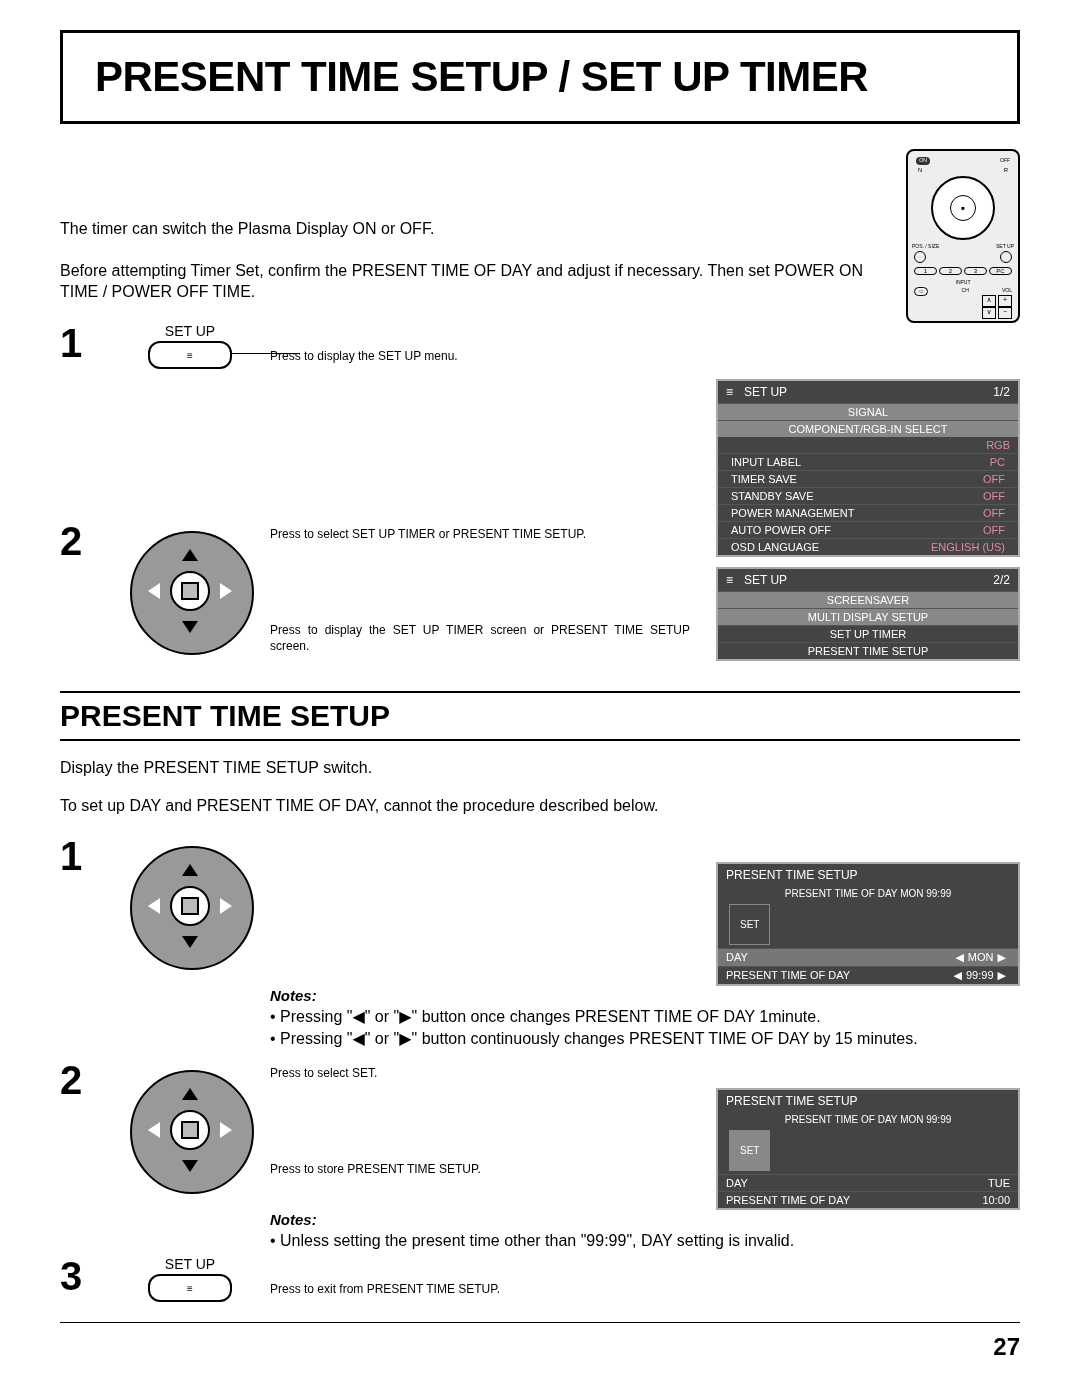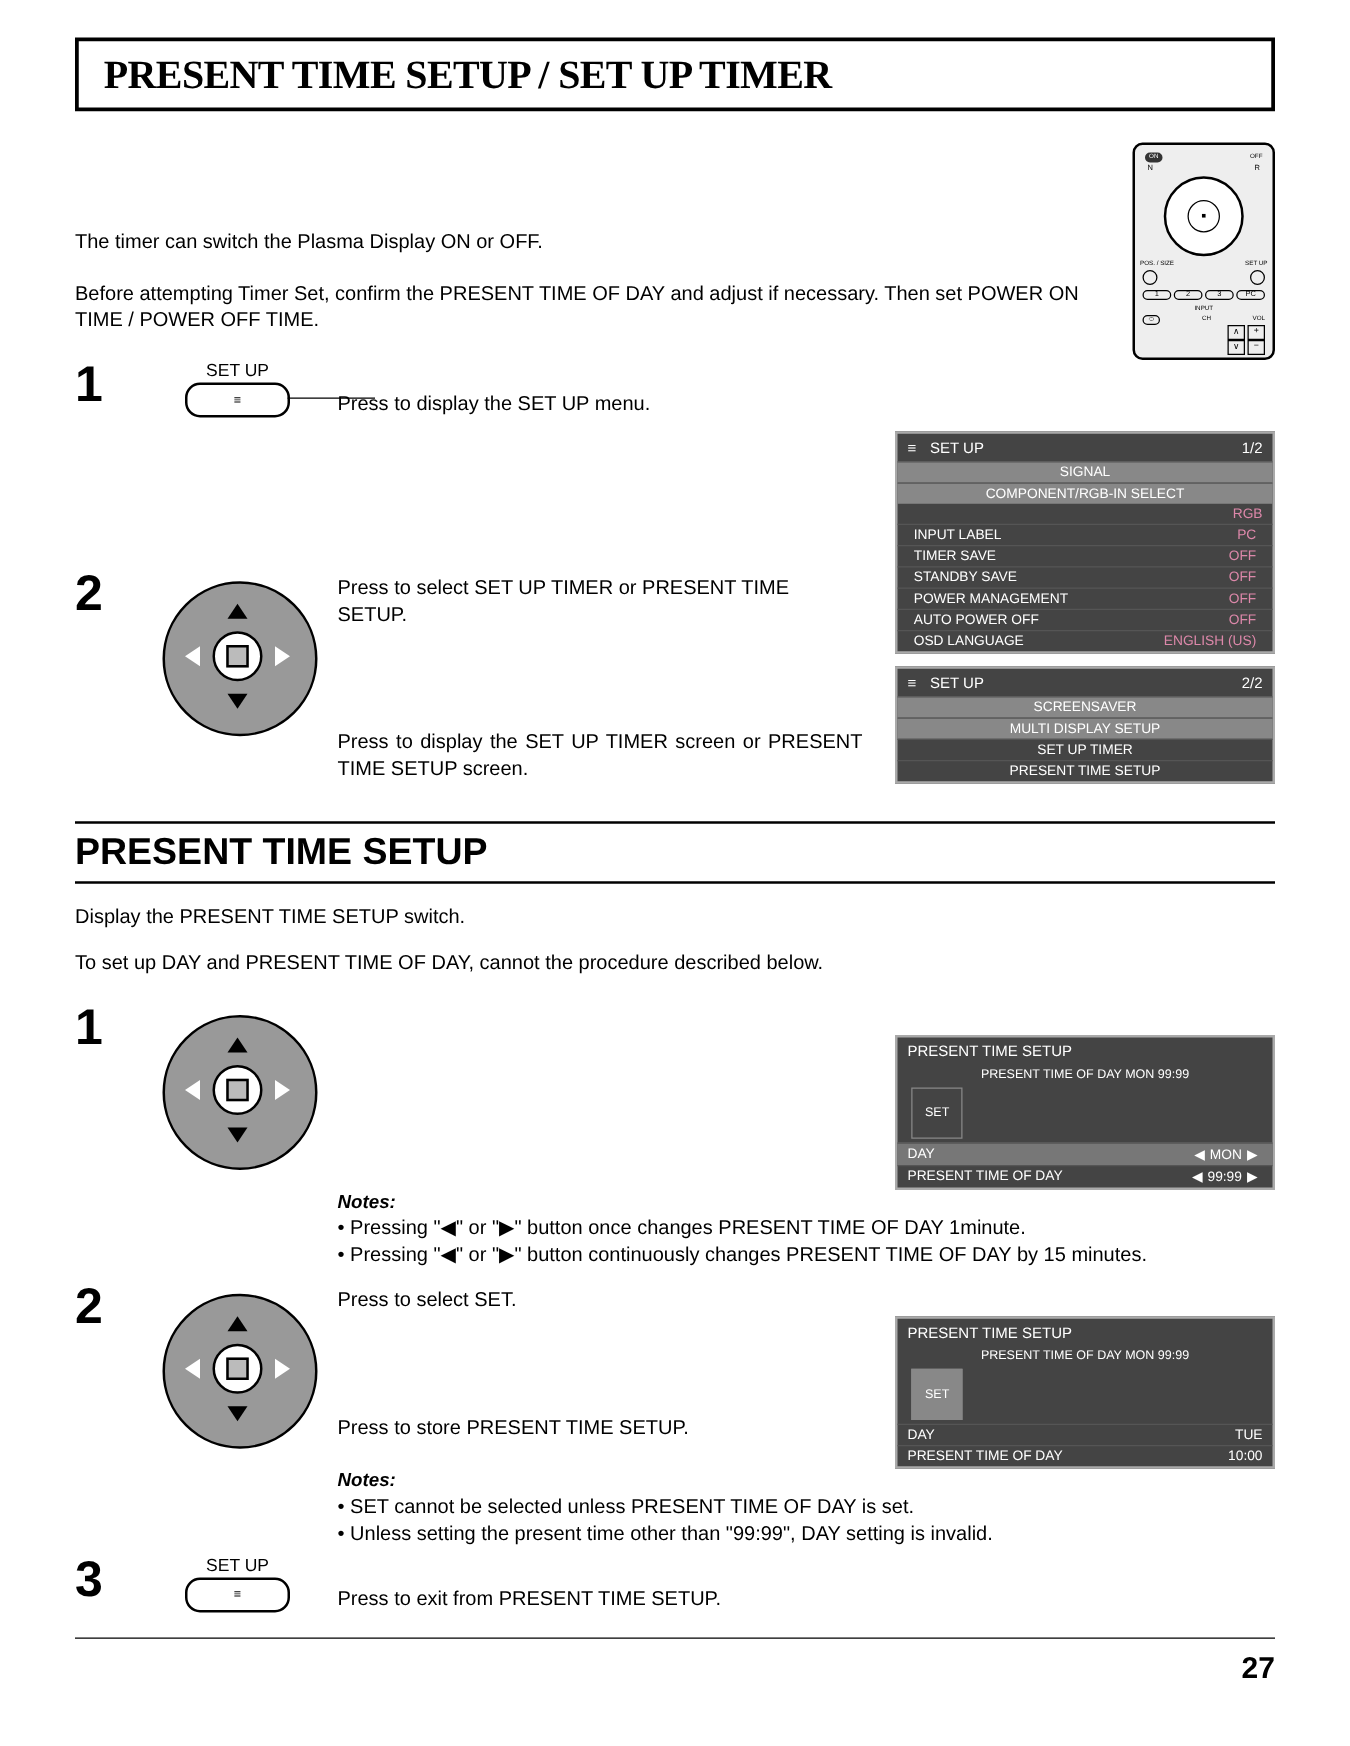--- a/index.html
+++ b/index.html
@@ -13,25 +13,24 @@
   .page {
     padding: 30px 60px 20px 60px;
     box-sizing: border-box;
   }
   .title-box {
     border: 3px solid #000;
     padding: 8px 20px;
     margin-bottom: 25px;
   }
   .title-box h1 {
-    font-size: 32px;
+    font-size: 42px;
     font-weight: 900;
-    margin: 0;
+    margin: 12px;
     letter-spacing: -0.5px;
-    font-family: Liberation Serif, serif;
   }
   .intro {
     font-size: 16px;
     line-height: 1.35;
     margin-bottom: 20px;
   }
   .step-row {
     display: flex;
     align-items: flex-start;
     margin-bottom: 10px;
@@ -44,21 +43,21 @@
     flex-shrink: 0;
     line-height: 1;
   }
   .step-diagram {
     width: 160px;
     flex-shrink: 0;
     position: relative;
   }
   .step-text {
     flex: 1;
-    font-size: 16px;
+    font-size: 12px;
     line-height: 1.35;
     padding-top: 5px;
   }
   .step-text .justify {
     text-align: justify;
   }
   .setup-btn-label {
     font-size: 14px;
     text-align: center;
     margin-bottom: 2px;
@@ -453,21 +452,20 @@
         </div>
         <div class="osd-time-row">
           <span>PRESENT  TIME OF DAY</span>
           <span>10:00</span>
         </div>
       </div>
     </div>
   </div>
   <div style="margin-left:210px;font-size:16px;line-height:1.35;">
     <div class="notes-label">Notes:</div>
-    <div class="bullet">• <span>SET cannot be selected unless PRESENT TIME OF DAY is set.</span></div>
     <div class="bullet">• <span>Unless setting the present time other than "99:99", DAY setting is invalid.</span></div>
   </div>
 
   <div class="step-row" style="margin-top:5px;">
     <div class="step-num">3</div>
     <div class="step-diagram">
       <div class="setup-btn-label">SET UP</div>
       <div class="setup-btn">
         <span>≡</span>
       </div>

